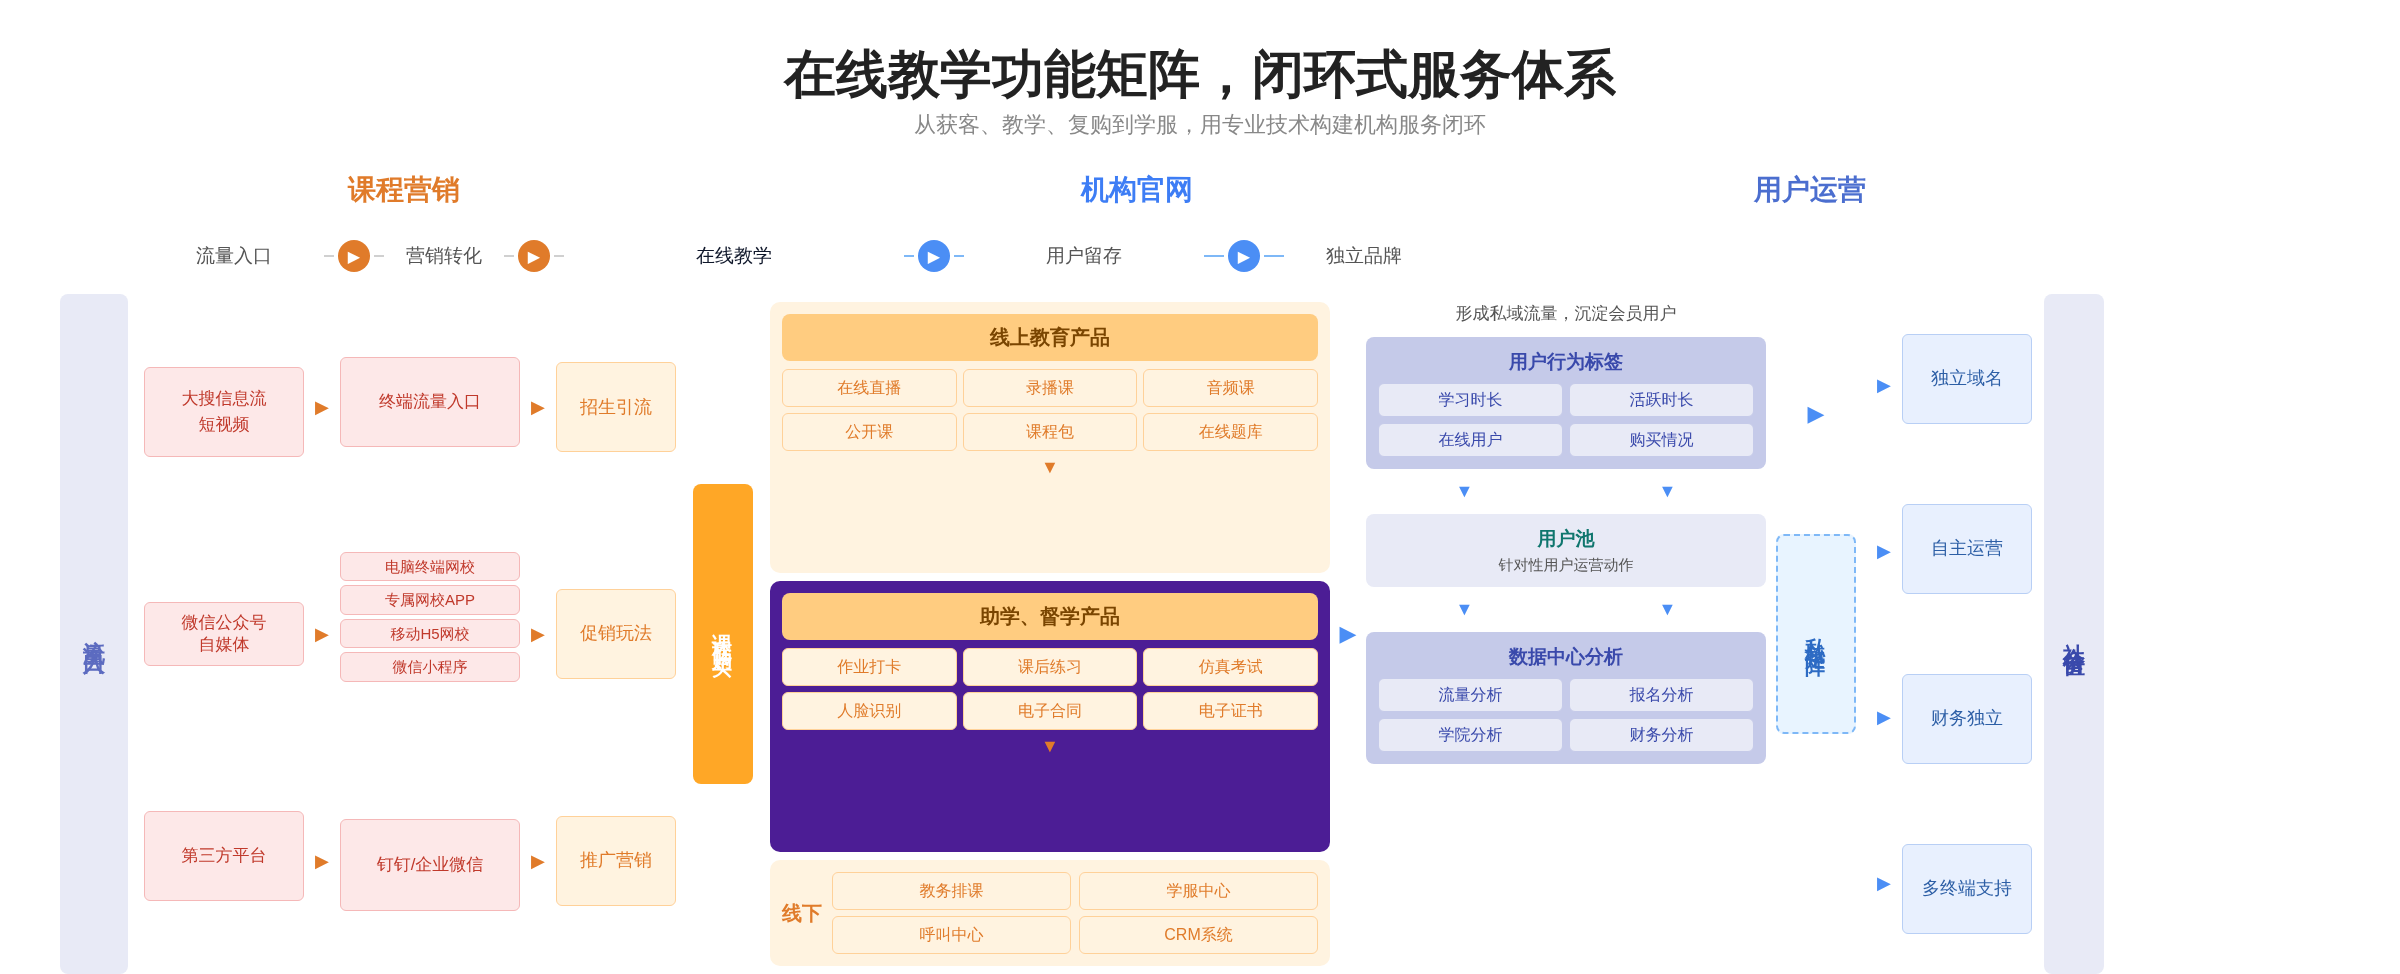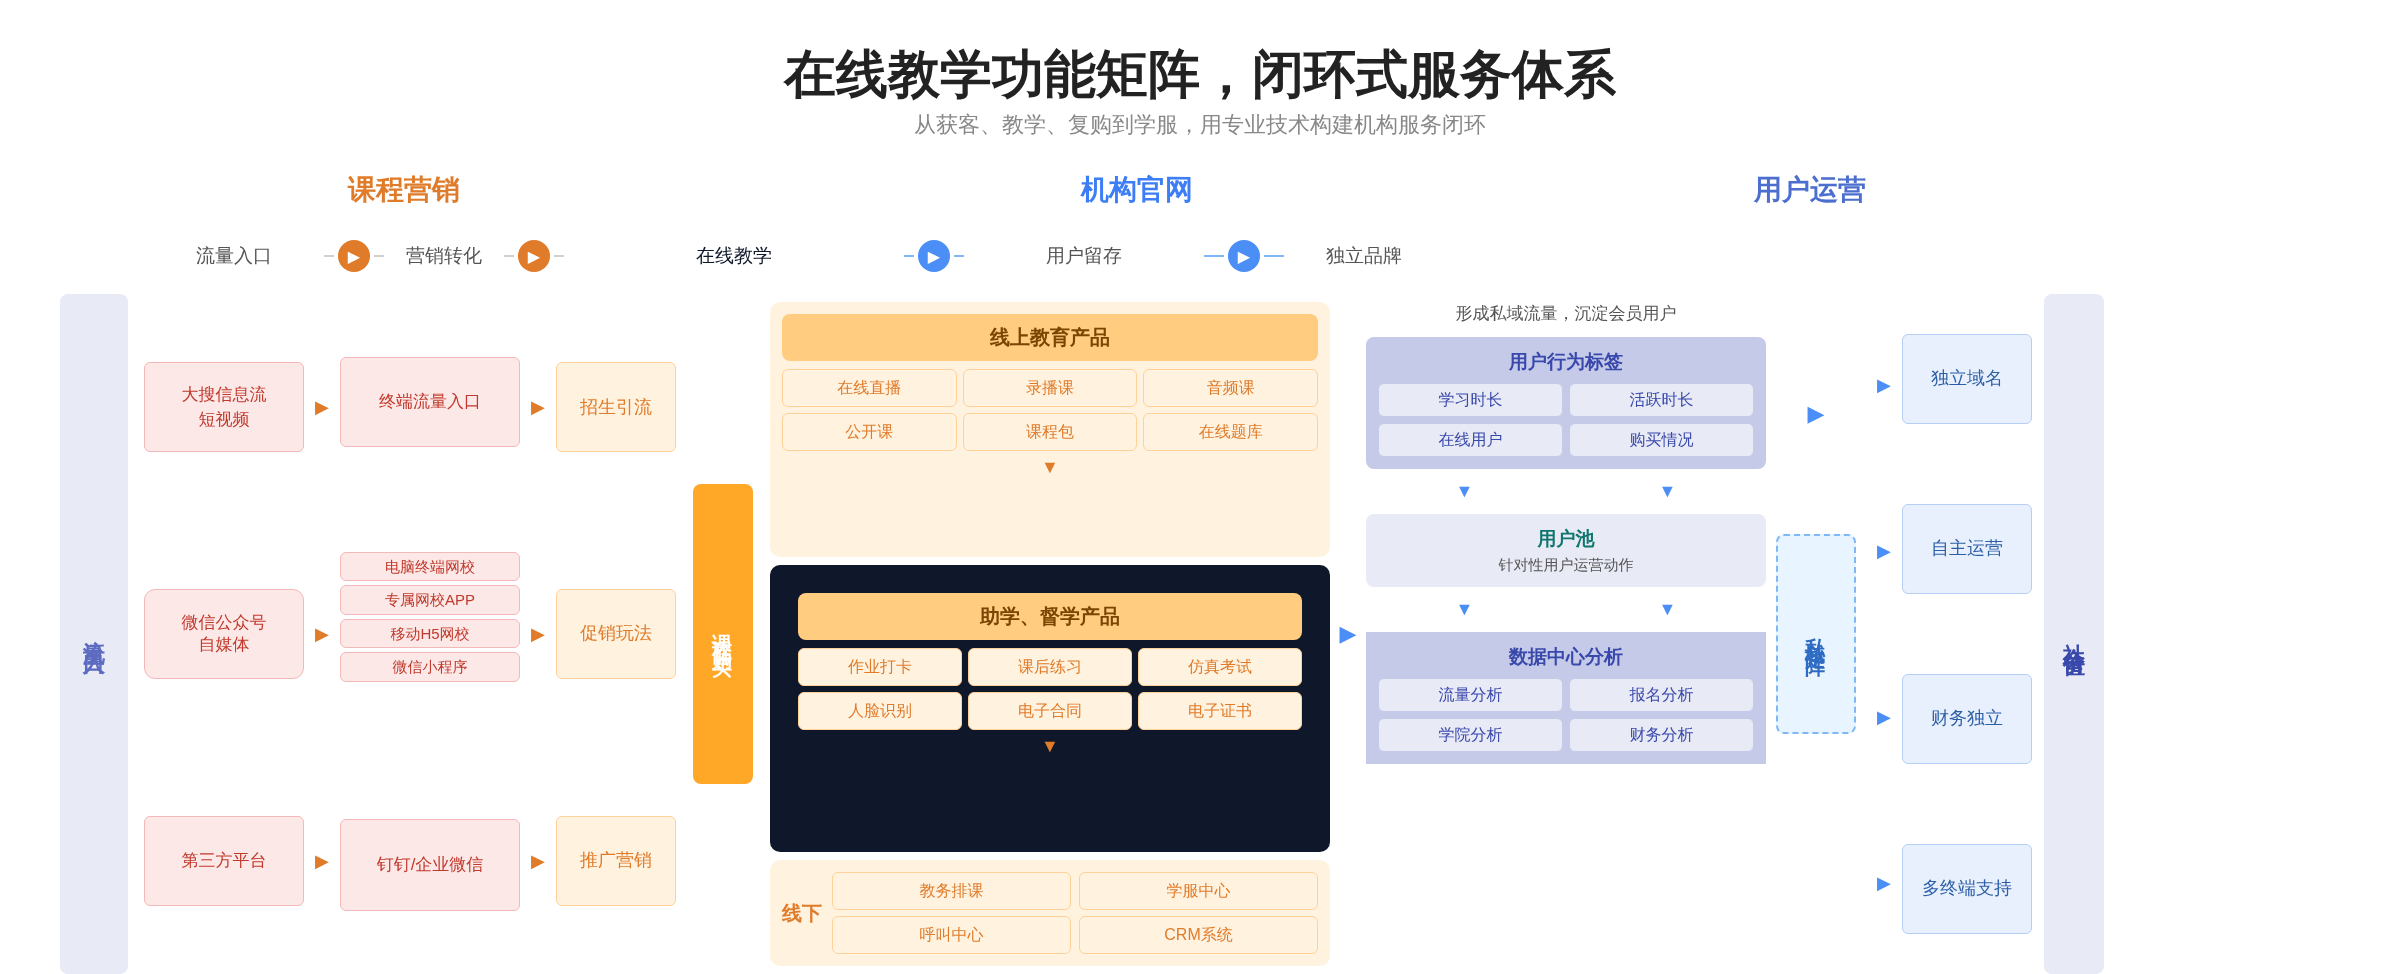--- a/index.html
+++ b/index.html
@@ -258,21 +258,21 @@
   <div style="display:flex; align-items:stretch; width:100%; gap:0;">
 
     <div class="left-label-box" style="height:auto; min-height:680px;">
       <span>流量入口</span>
     </div>
 
     <div style="display:flex; flex-direction:column; justify-content:space-around; width:160px; gap:16px; padding: 8px 0;">
 
       <div class="small-box box-pink" style="height:90px; font-size:17px; line-height:1.5;">大搜信息流<br>短视频</div>
 
-      <div class="small-box box-pink" style="height:90px; font-size:17px;border-radius:11px;">微信公众号<br>自媒体</div>
+      <div class="small-box box-pink" style="height:64px; font-size:17px;">微信公众号<br>自媒体</div>
 
       <div class="small-box box-pink" style="height:90px; font-size:17px;">第三方平台</div>
     </div>
 
     <div style="display:flex; flex-direction:column; justify-content:space-around; width:36px; padding: 8px 0; gap:16px;">
       <div style="height:90px; display:flex;align-items:center;justify-content:center; color:#e07b2a; font-size:18px;">▶</div>
       <div style="height:90px; display:flex;align-items:center;justify-content:center; color:#e07b2a; font-size:18px;">▶</div>
       <div style="height:90px; display:flex;align-items:center;justify-content:center; color:#e07b2a; font-size:18px;">▶</div>
     </div>
 
@@ -318,21 +318,21 @@
           <div class="small-box box-orange" style="font-size:16px; height:38px;">音频课</div>
         </div>
         <div class="grid-2x3">
           <div class="small-box box-orange" style="font-size:16px; height:38px;">公开课</div>
           <div class="small-box box-orange" style="font-size:16px; height:38px;">课程包</div>
           <div class="small-box box-orange" style="font-size:16px; height:38px;">在线题库</div>
         </div>
         <div class="down-arrow" style="margin:6px 0;">▼</div>
       </div>
 
-      <div style="background:#0f172a; border-radius:10px; padding:28px; flex:1;">
+      <div style="background:#4c1d95; border-radius:10px; padding:12px; flex:1;">
         <div class="section-header section-header-orange">助学、督学产品</div>
         <div class="grid-2x3" style="margin-bottom:6px;">
           <div class="small-box box-orange" style="font-size:16px; height:38px;">作业打卡</div>
           <div class="small-box box-orange" style="font-size:16px; height:38px;">课后练习</div>
           <div class="small-box box-orange" style="font-size:16px; height:38px;">仿真考试</div>
         </div>
         <div class="grid-2x3">
           <div class="small-box box-orange" style="font-size:16px; height:38px;">人脸识别</div>
           <div class="small-box box-orange" style="font-size:16px; height:38px;">电子合同</div>
           <div class="small-box box-orange" style="font-size:16px; height:38px;">电子证书</div>
@@ -383,21 +383,21 @@
       <div style="background:#e8eaf6; border-radius:8px; padding:12px; text-align:center;">
         <div style="font-size:19px; font-weight:600; color:#0f766e;">用户池</div>
         <div style="font-size:15px; color:#555; margin-top:4px;">针对性用户运营动作</div>
       </div>
 
       <div class="grid-2x2-cols" style="gap:6px;">
         <div class="down-arrow down-arrow-blue">▼</div>
         <div class="down-arrow down-arrow-blue">▼</div>
       </div>
 
-      <div style="background:#c5cae9; border-radius:0; padding:12px;">
+      <div style="background:#c5cae9; border-radius:8px; padding:12px;">
         <div style="text-align:center; font-size:19px; font-weight:600; color:#3949ab; margin-bottom:8px;">数据中心分析</div>
         <div class="grid-2x2-cols" style="gap:6px; margin-bottom:6px;">
           <div class="small-box box-purple-light" style="font-size:16px; height:34px;">流量分析</div>
           <div class="small-box box-purple-light" style="font-size:16px; height:34px;">报名分析</div>
         </div>
         <div class="grid-2x2-cols" style="gap:6px;">
           <div class="small-box box-purple-light" style="font-size:16px; height:34px;">学院分析</div>
           <div class="small-box box-purple-light" style="font-size:16px; height:34px;">财务分析</div>
         </div>
       </div>

